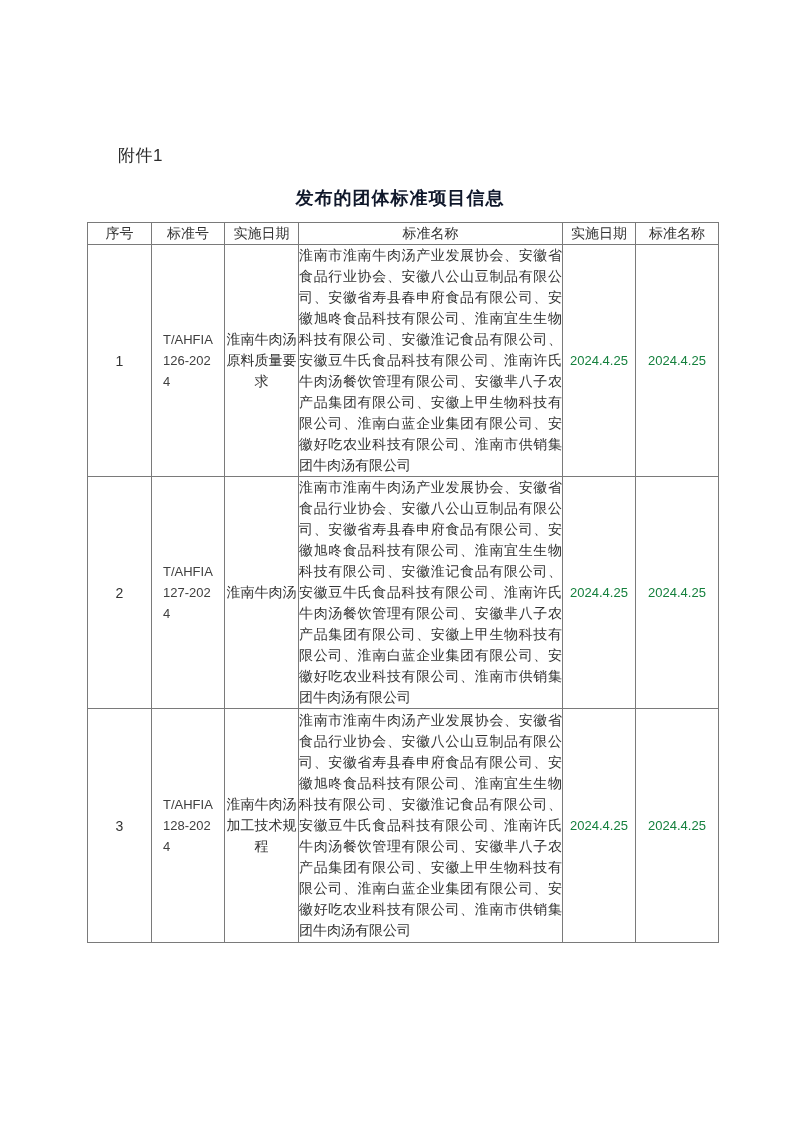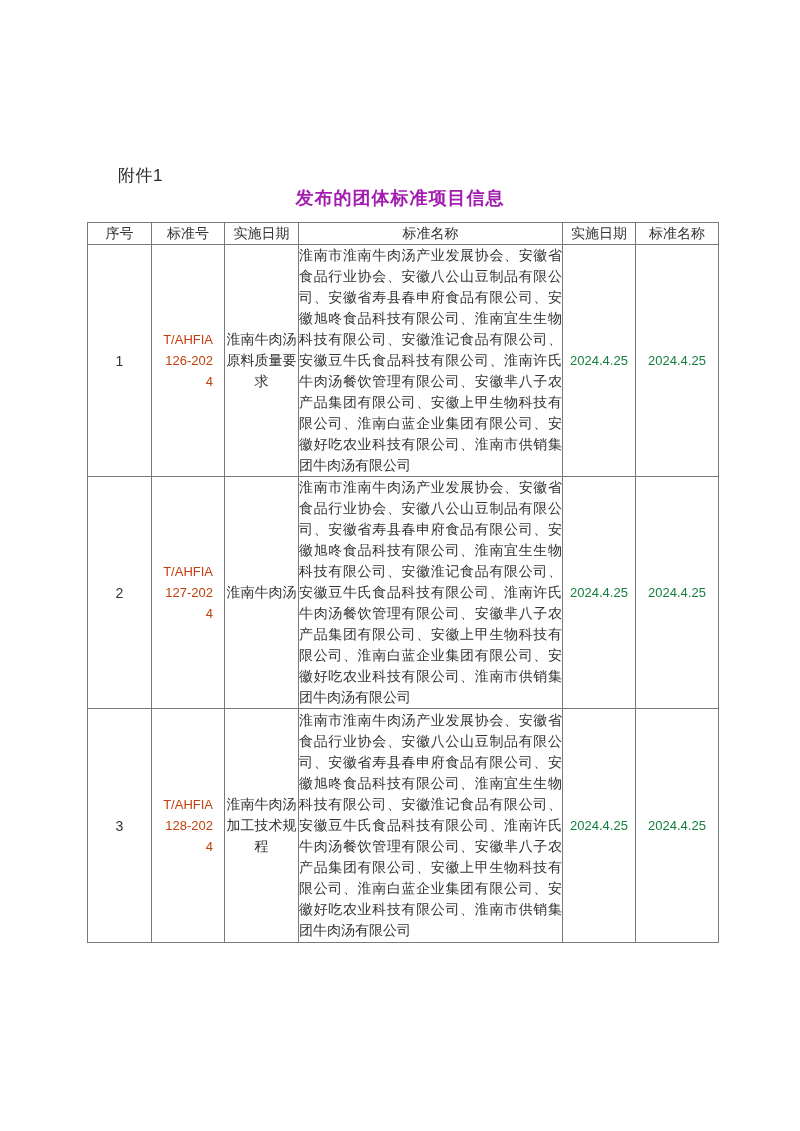--- a/index.html
+++ b/index.html
@@ -16,33 +16,32 @@
   }
   .attachment-label {
     position: absolute;
     left: 118px;
     top: 144px;
     font-family: "Liberation Sans", "DejaVu Sans", sans-serif;
     font-size: 17px;
     font-weight: 400;
     color: #2b2b2b;
     letter-spacing: 0.5px;
-    margin-top: 20px;
   }
   .doc-title {
     position: absolute;
     left: 0;
     top: 186px;
     width: 800px;
     margin: 0;
     text-align: center;
     font-family: "Liberation Sans", "DejaVu Sans", sans-serif;
     font-size: 18px;
     font-weight: 700;
-    color: #a21caf;
+    color: #0f172a;
     letter-spacing: 1px;
   }
   table.standards {
     position: absolute;
     left: 87px;
     top: 222px;
     width: 631px;
     border-collapse: collapse;
     table-layout: fixed;
     padding-left: 27px;
@@ -70,22 +69,22 @@
     text-align: center;
   }
   td.c-code .code-text {
     display: inline-block;
     width: 50px;
     font-family: "Liberation Sans", "DejaVu Sans", sans-serif;
     font-size: 13px;
     line-height: 21px;
     white-space: pre-wrap;
     word-break: break-all;
-    text-align: right;
-    color: #c2410c;
+    text-align: left;
+    color: #404040;
   }
   td.c-name {
     text-align: center;
     font-size: 14px;
     line-height: 21px;
     padding: 0 3px;
     color: #333333;
   }
   td.c-units {
     font-size: 14px;

